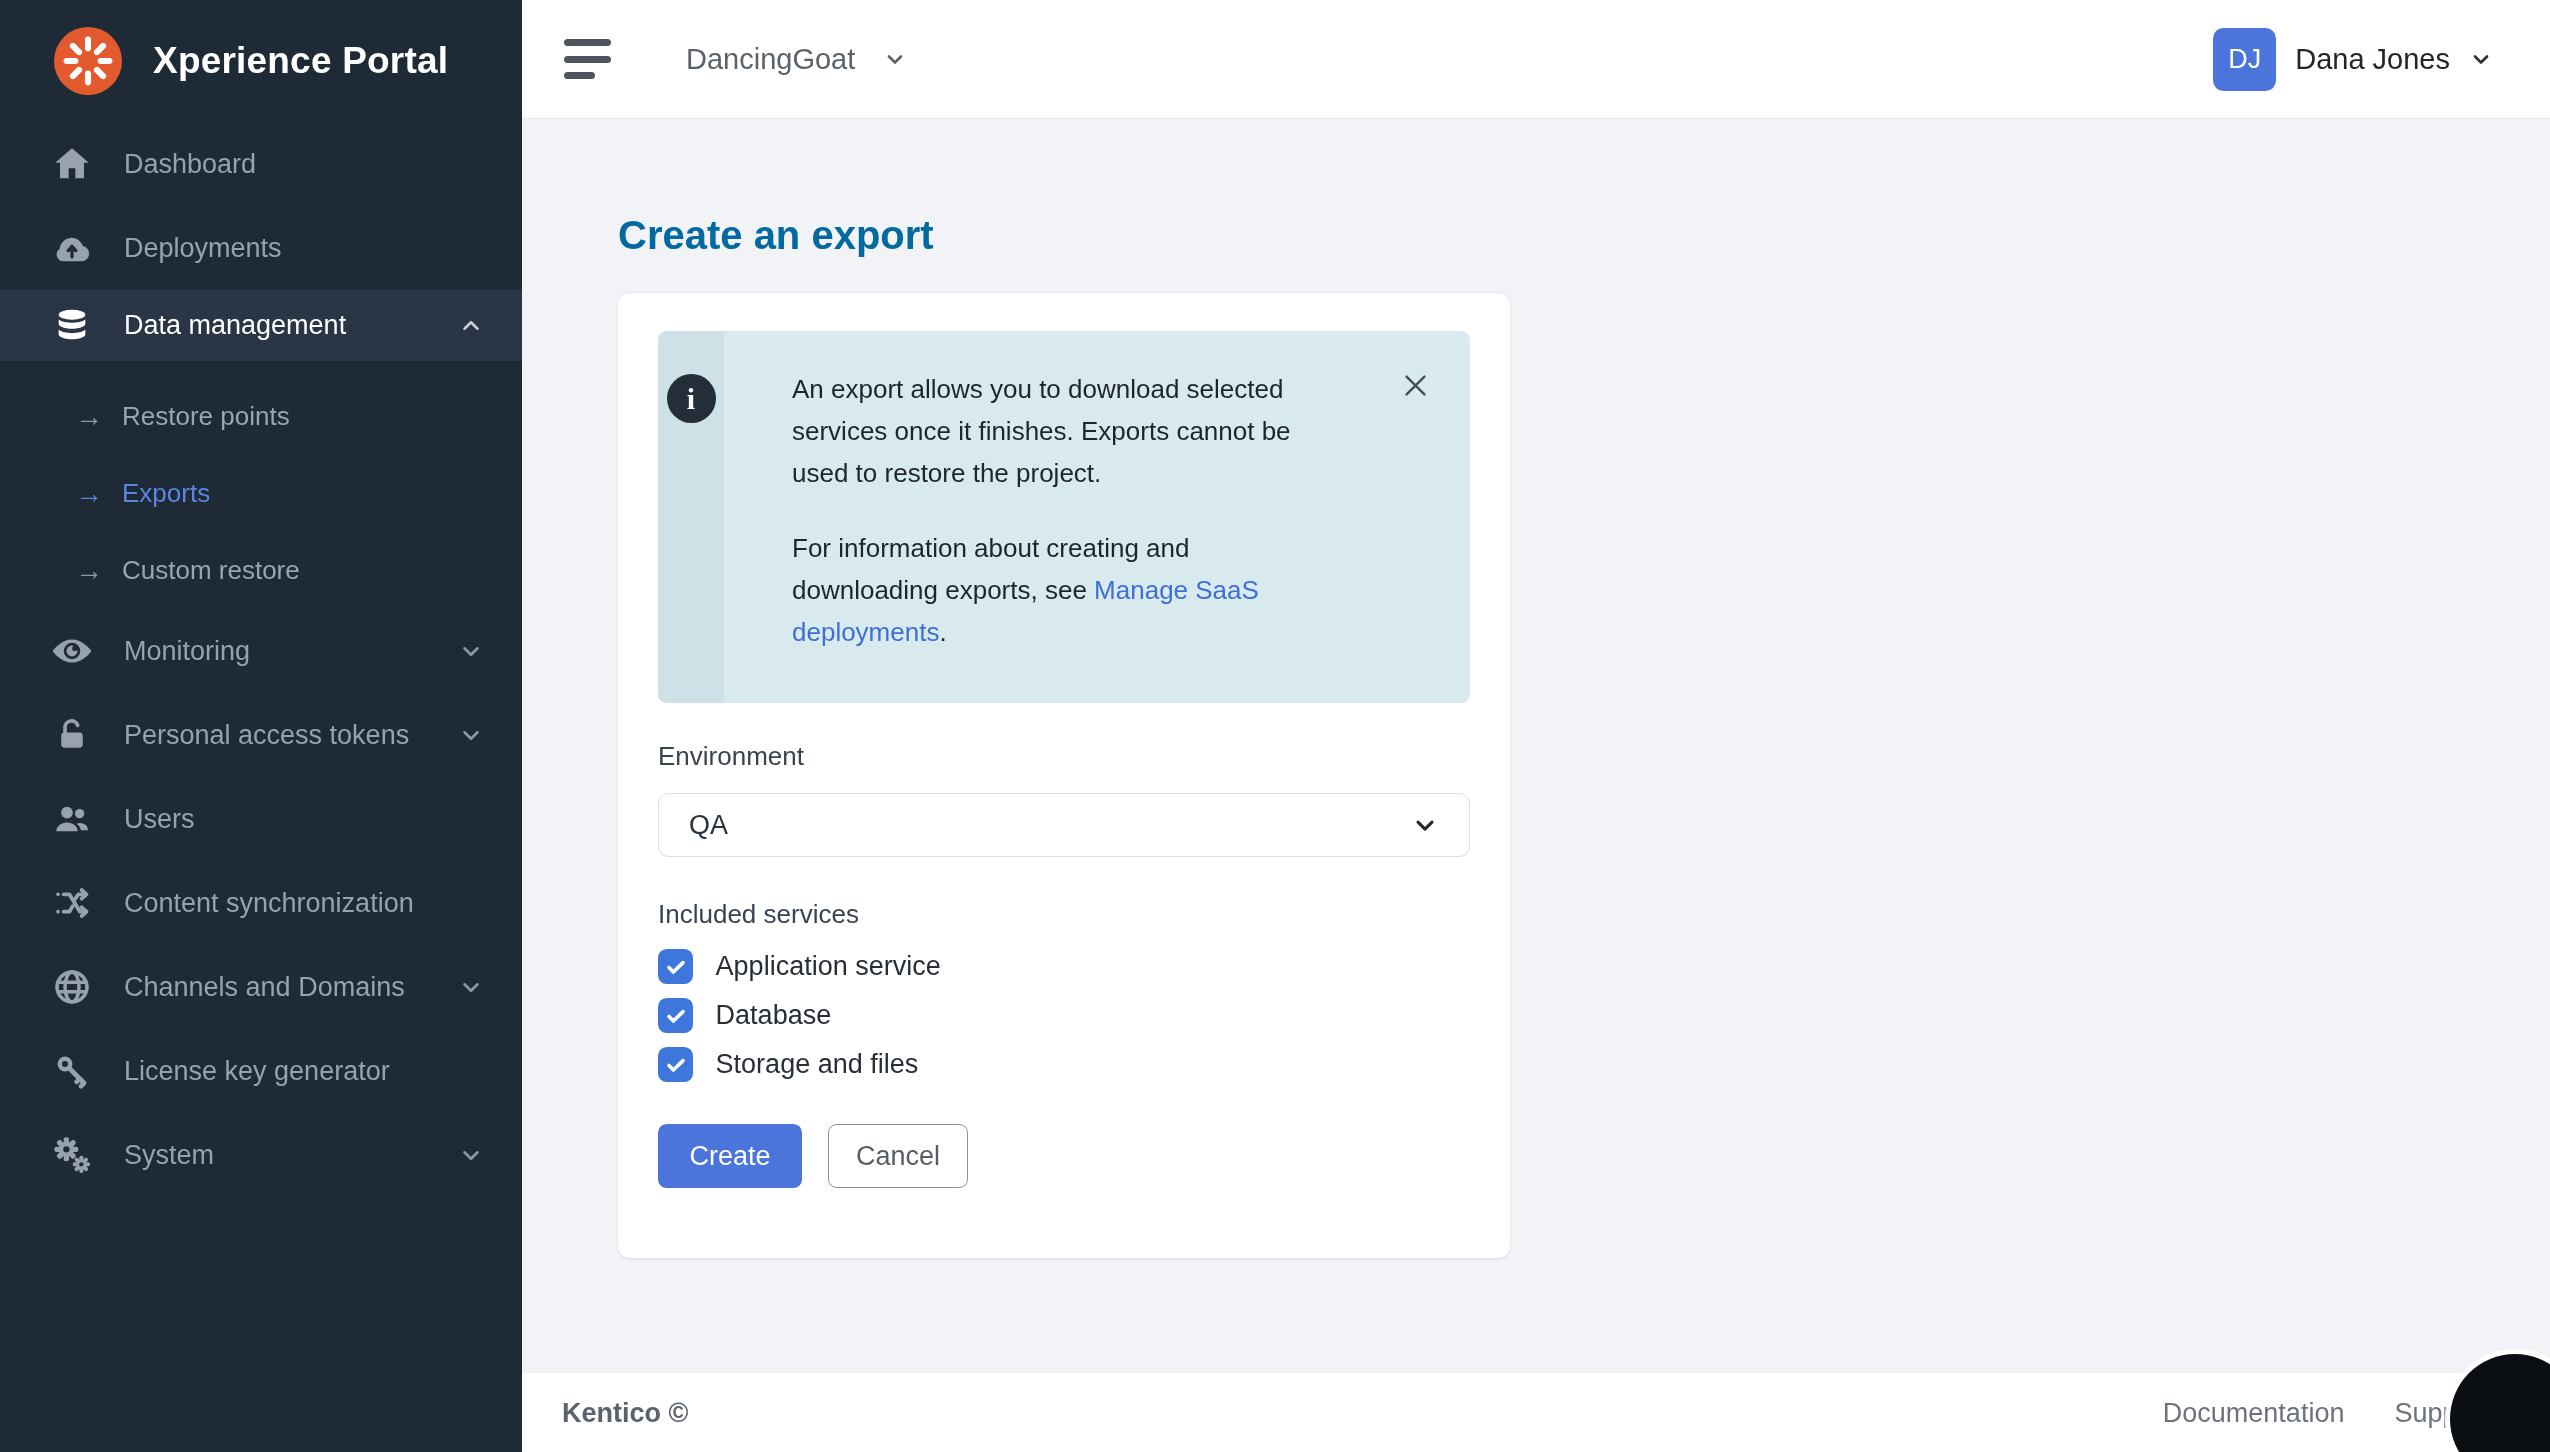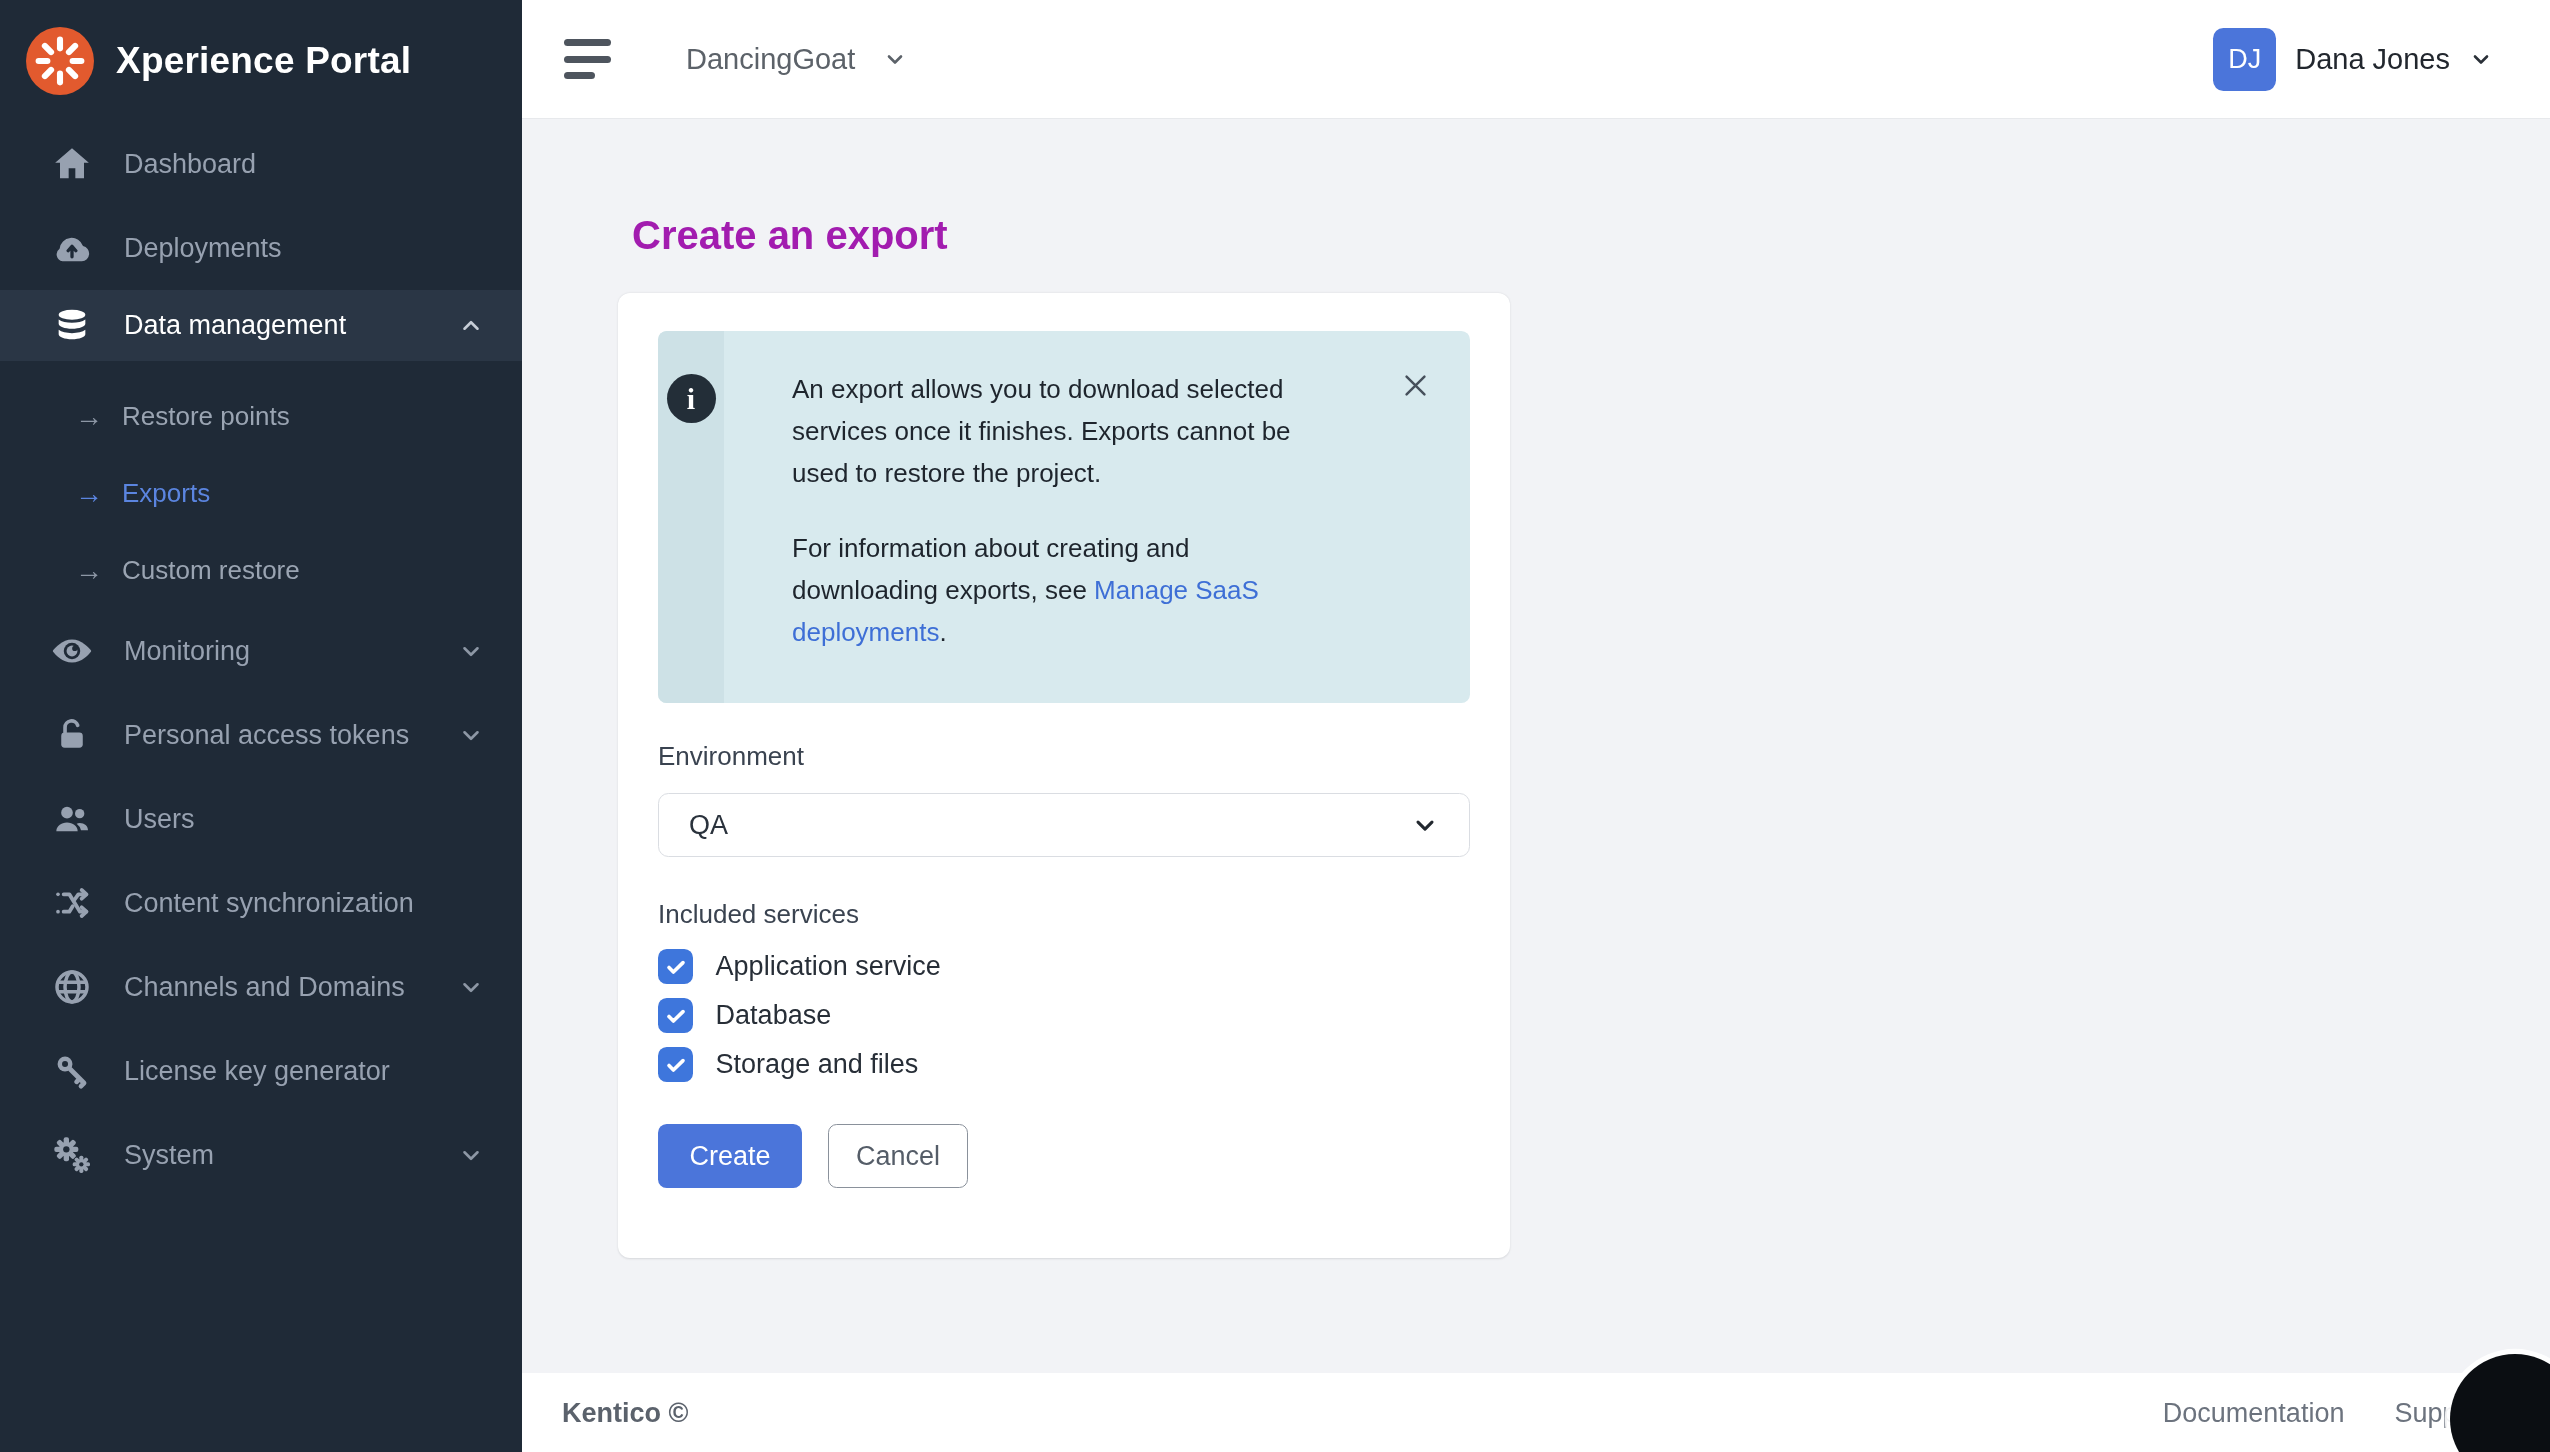--- a/index.html
+++ b/index.html
@@ -9,21 +9,21 @@
     background:#F2F3F6; color:#22272E; position:relative;
   }
   svg { display:block; }
 
   
   .sidebar {
     position:absolute; left:0; top:0; width:522px; height:1453px;
     background:#1F2A37; z-index:3;
   }
   .logo-row {
-    height:122px; display:flex; align-items:center; padding-left:26px; gap:22px;
+    height:122px; display:flex; align-items:center; padding-left:54px; gap:31px;
   }
   .logo-badge { width:68px; height:68px; flex:0 0 68px; }
   .app-title { color:#FFFFFF; font-size:37px; font-weight:bold; letter-spacing:0.2px; }
 
   .nav { display:flex; flex-direction:column; }
   .nav-item {
     height:84px; display:flex; align-items:center; padding:0 38px 0 49px;
     cursor:pointer; color:#97A1B0; font-size:27px;
   }
   .nav-item .ic { width:45px; flex:0 0 45px; display:flex; justify-content:center; }
@@ -58,21 +58,21 @@
     width:63px; height:63px; border-radius:10.4px; background:#4B75DA; color:#FFFFFF;
     font-size:27px; display:flex; align-items:center; justify-content:center; font-weight:500;
   }
   .user-name { color:#22272E; font-size:29px; font-weight:400; }
 
   
   .content {
     position:absolute; left:522px; top:119px; right:0; bottom:80px;
     background:#F2F3F6; padding-left:96px; overflow:hidden;
   }
-  .page-title { margin-top:94px; font-size:40px; font-weight:600; color:#a21caf;margin-left:14px; }
+  .page-title { margin-top:94px; font-size:40px; font-weight:600; color:#0369a1; }
 
   .card {
     margin-top:35px; width:892px; background:#FFFFFF; border-radius:12px;
     box-shadow:0 0.9px 2.6px rgba(23,31,44,.08), 0 0.9px 1.7px rgba(23,31,44,.05);
     padding:38px 40px 70px 40px;
   }
 
   .alert { display:flex; background:#D8EAEE; border-radius:8.7px; position:relative; min-height:372px; }
   .alert-band {
     flex:0 0 66px; background:#CDE1E6; border-radius:8.7px 0 0 8.7px;

